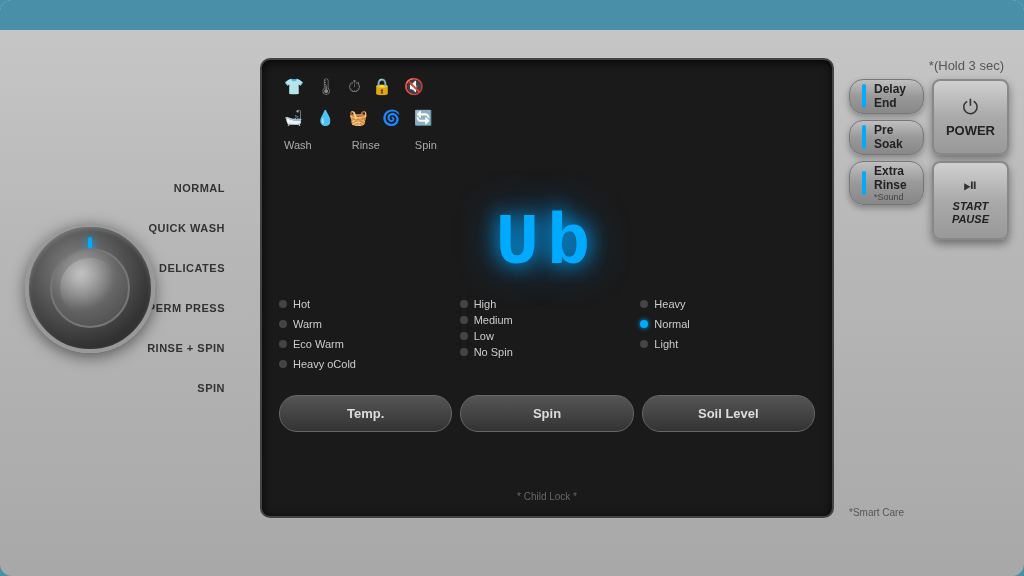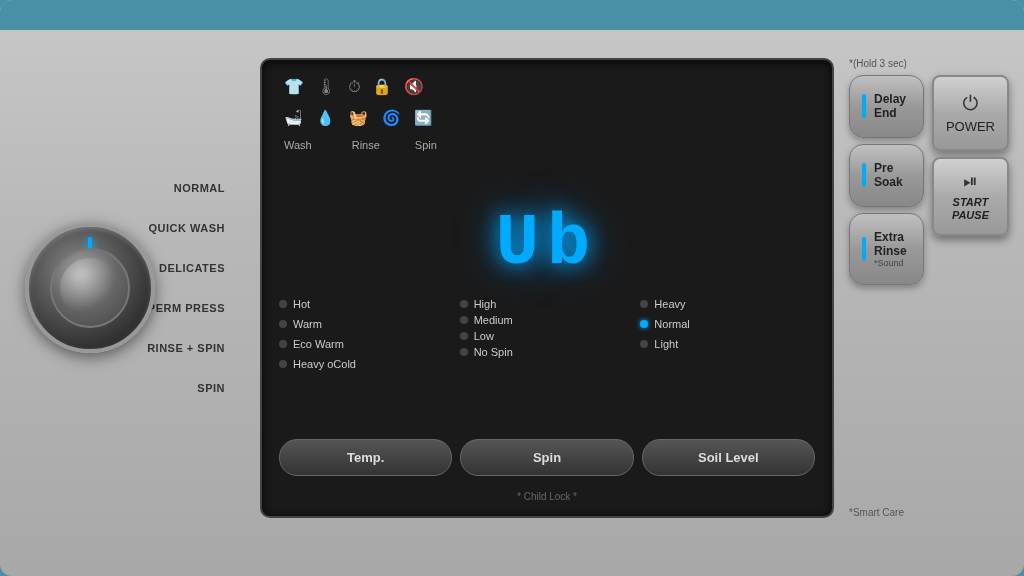--- a/index.html
+++ b/index.html
@@ -215,43 +215,45 @@
       font-weight: bold;
       text-align: center;
       cursor: pointer;
     }
 
     .child-lock-label {
       text-align: center;
       color: #666;
       font-size: 10px;
       padding: 2px;
+      margin-top: 44px;
     }
 
     
     .right-panel {
       width: 160px;
       height: 460px;
       display: flex;
       flex-direction: column;
       gap: 6px;
       flex-shrink: 0;
     }
 
     .hold-note {
+      text-align: right;
       color: #555;
-      font-size: 10px;
+      font-size: 13px;
       padding-right: 5px;
     }
 
     .control-button {
       background: linear-gradient(180deg, #c0c0c0 0%, #999 50%, #888 100%);
       border: 1px solid #777;
       border-radius: 14px;
-      padding: 16px 12px;
+      padding: 2px 12px;
       cursor: pointer;
       display: flex;
       align-items: center;
       gap: 8px;
       box-shadow: 0 3px 6px rgba(0,0,0,0.3);
     }
 
     .control-button-indicator {
       width: 4px;
       height: 24px;
@@ -286,21 +288,21 @@
       box-shadow: 0 4px 8px rgba(0,0,0,0.4);
     }
 
     .power-icon {
       font-size: 20px;
       color: #333;
     }
 
     .power-label {
       font-size: 13px;
-      font-weight: normal;
+      font-weight: bold;
       color: #222;
     }
 
     .start-pause-button {
       background: linear-gradient(180deg, #d0d0d0 0%, #aaa 50%, #999 100%);
       border: 2px solid #888;
       border-radius: 8px;
       padding: 12px;
       cursor: pointer;
       display: flex;

